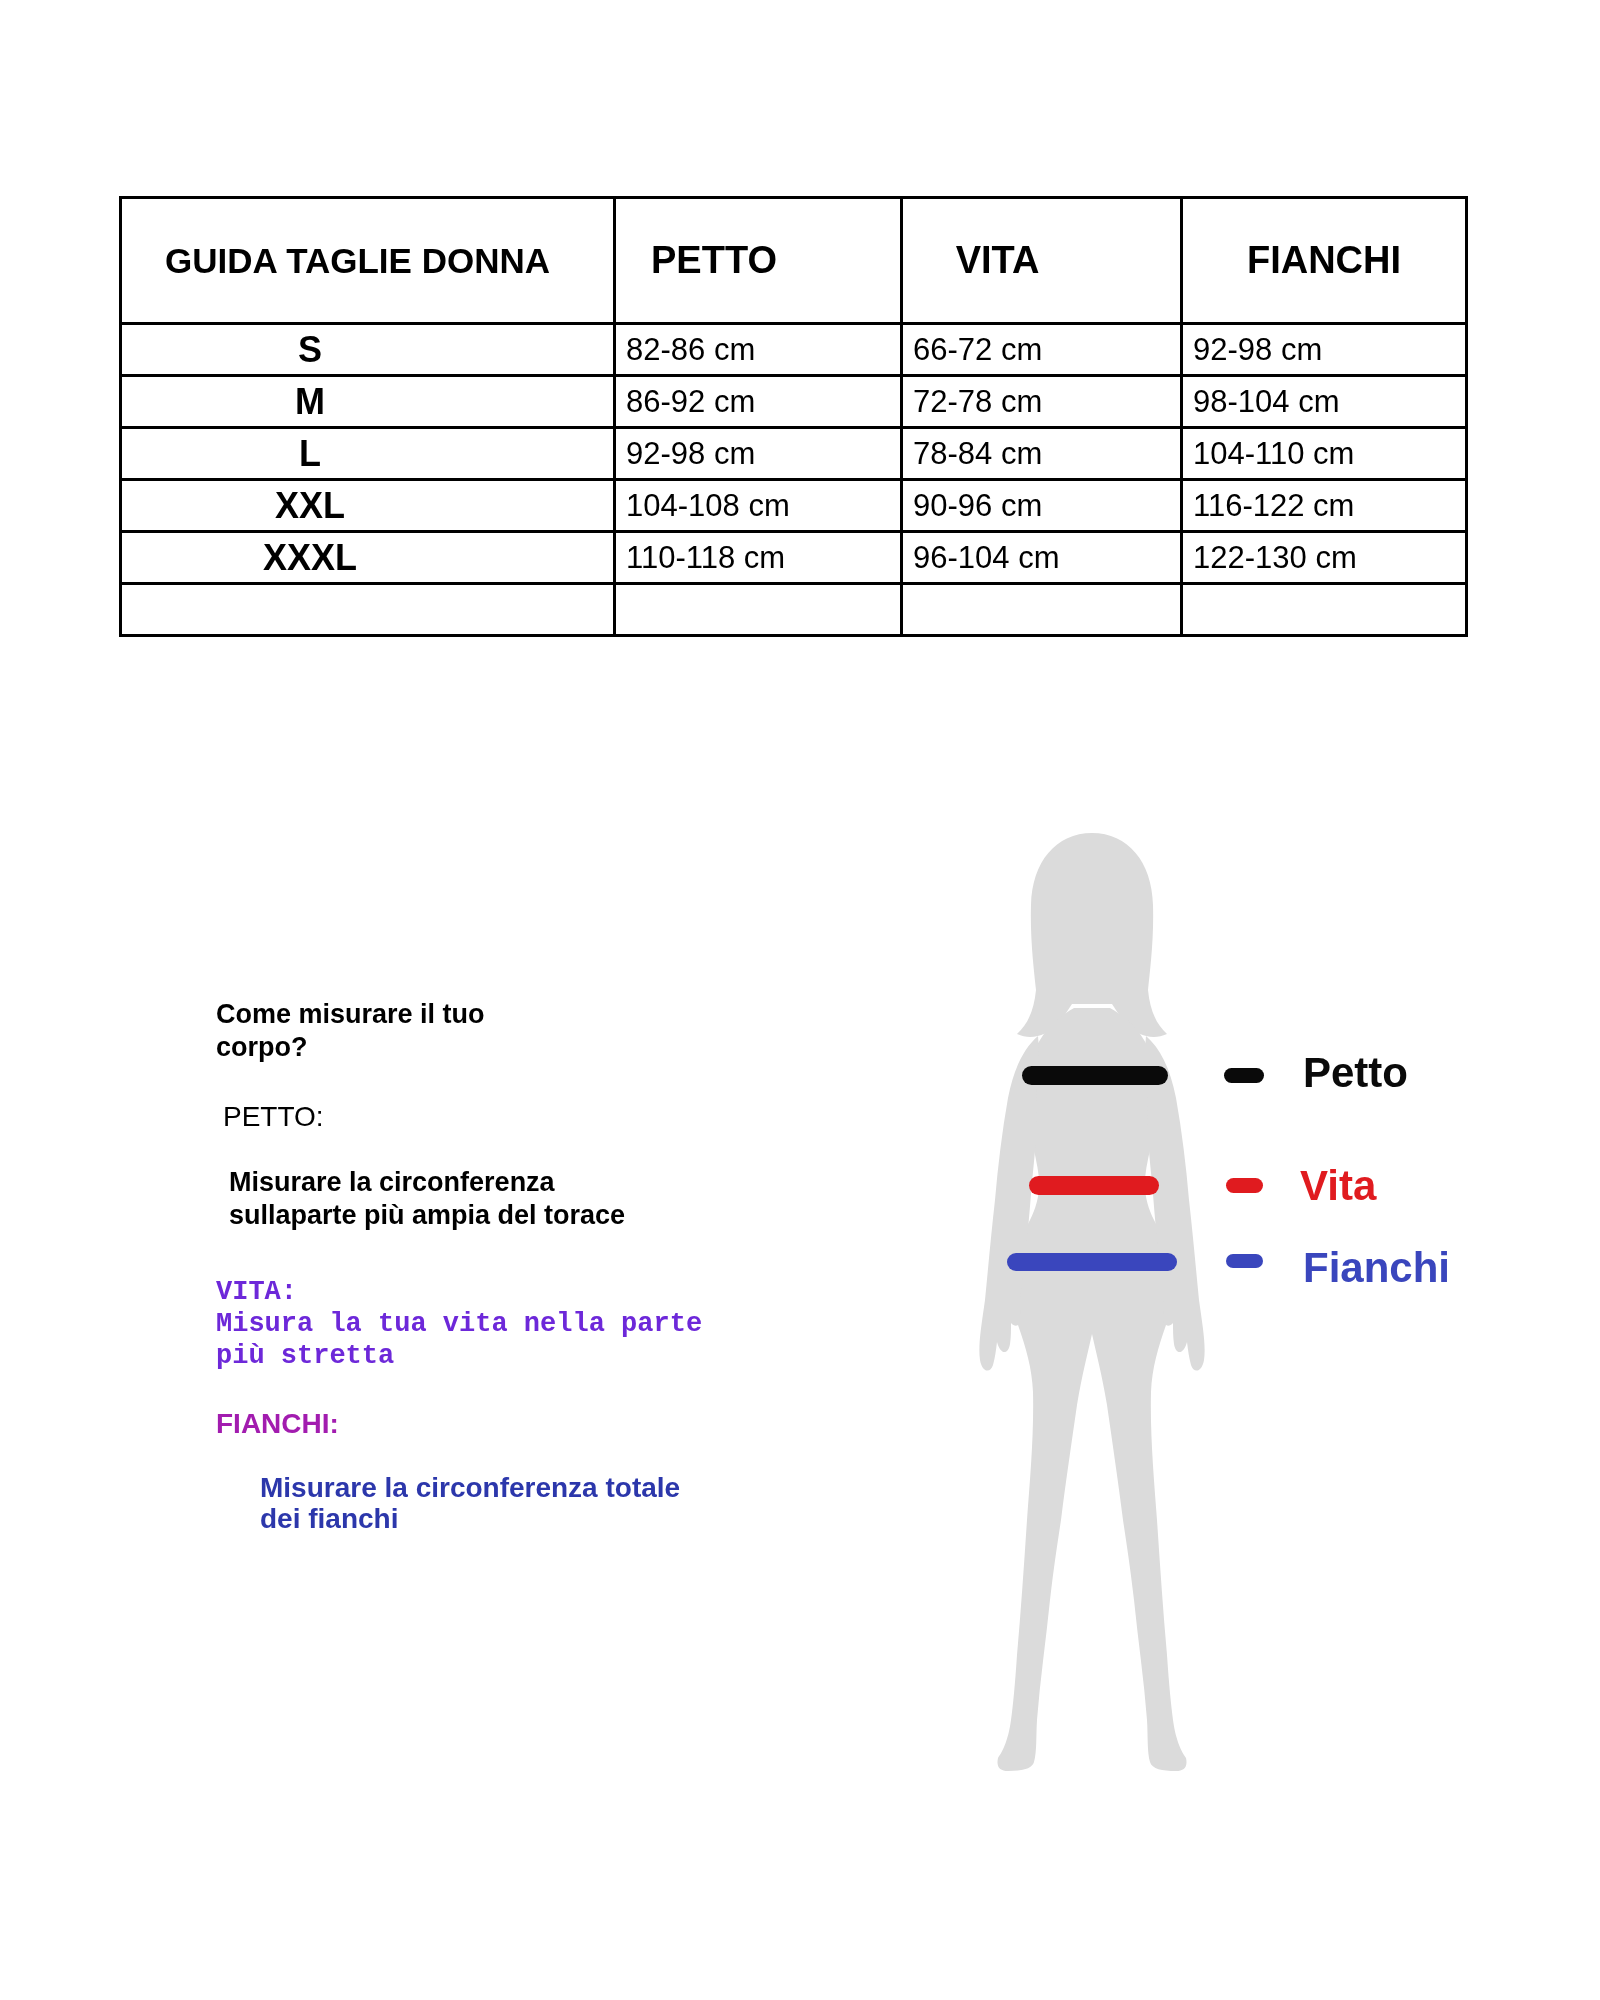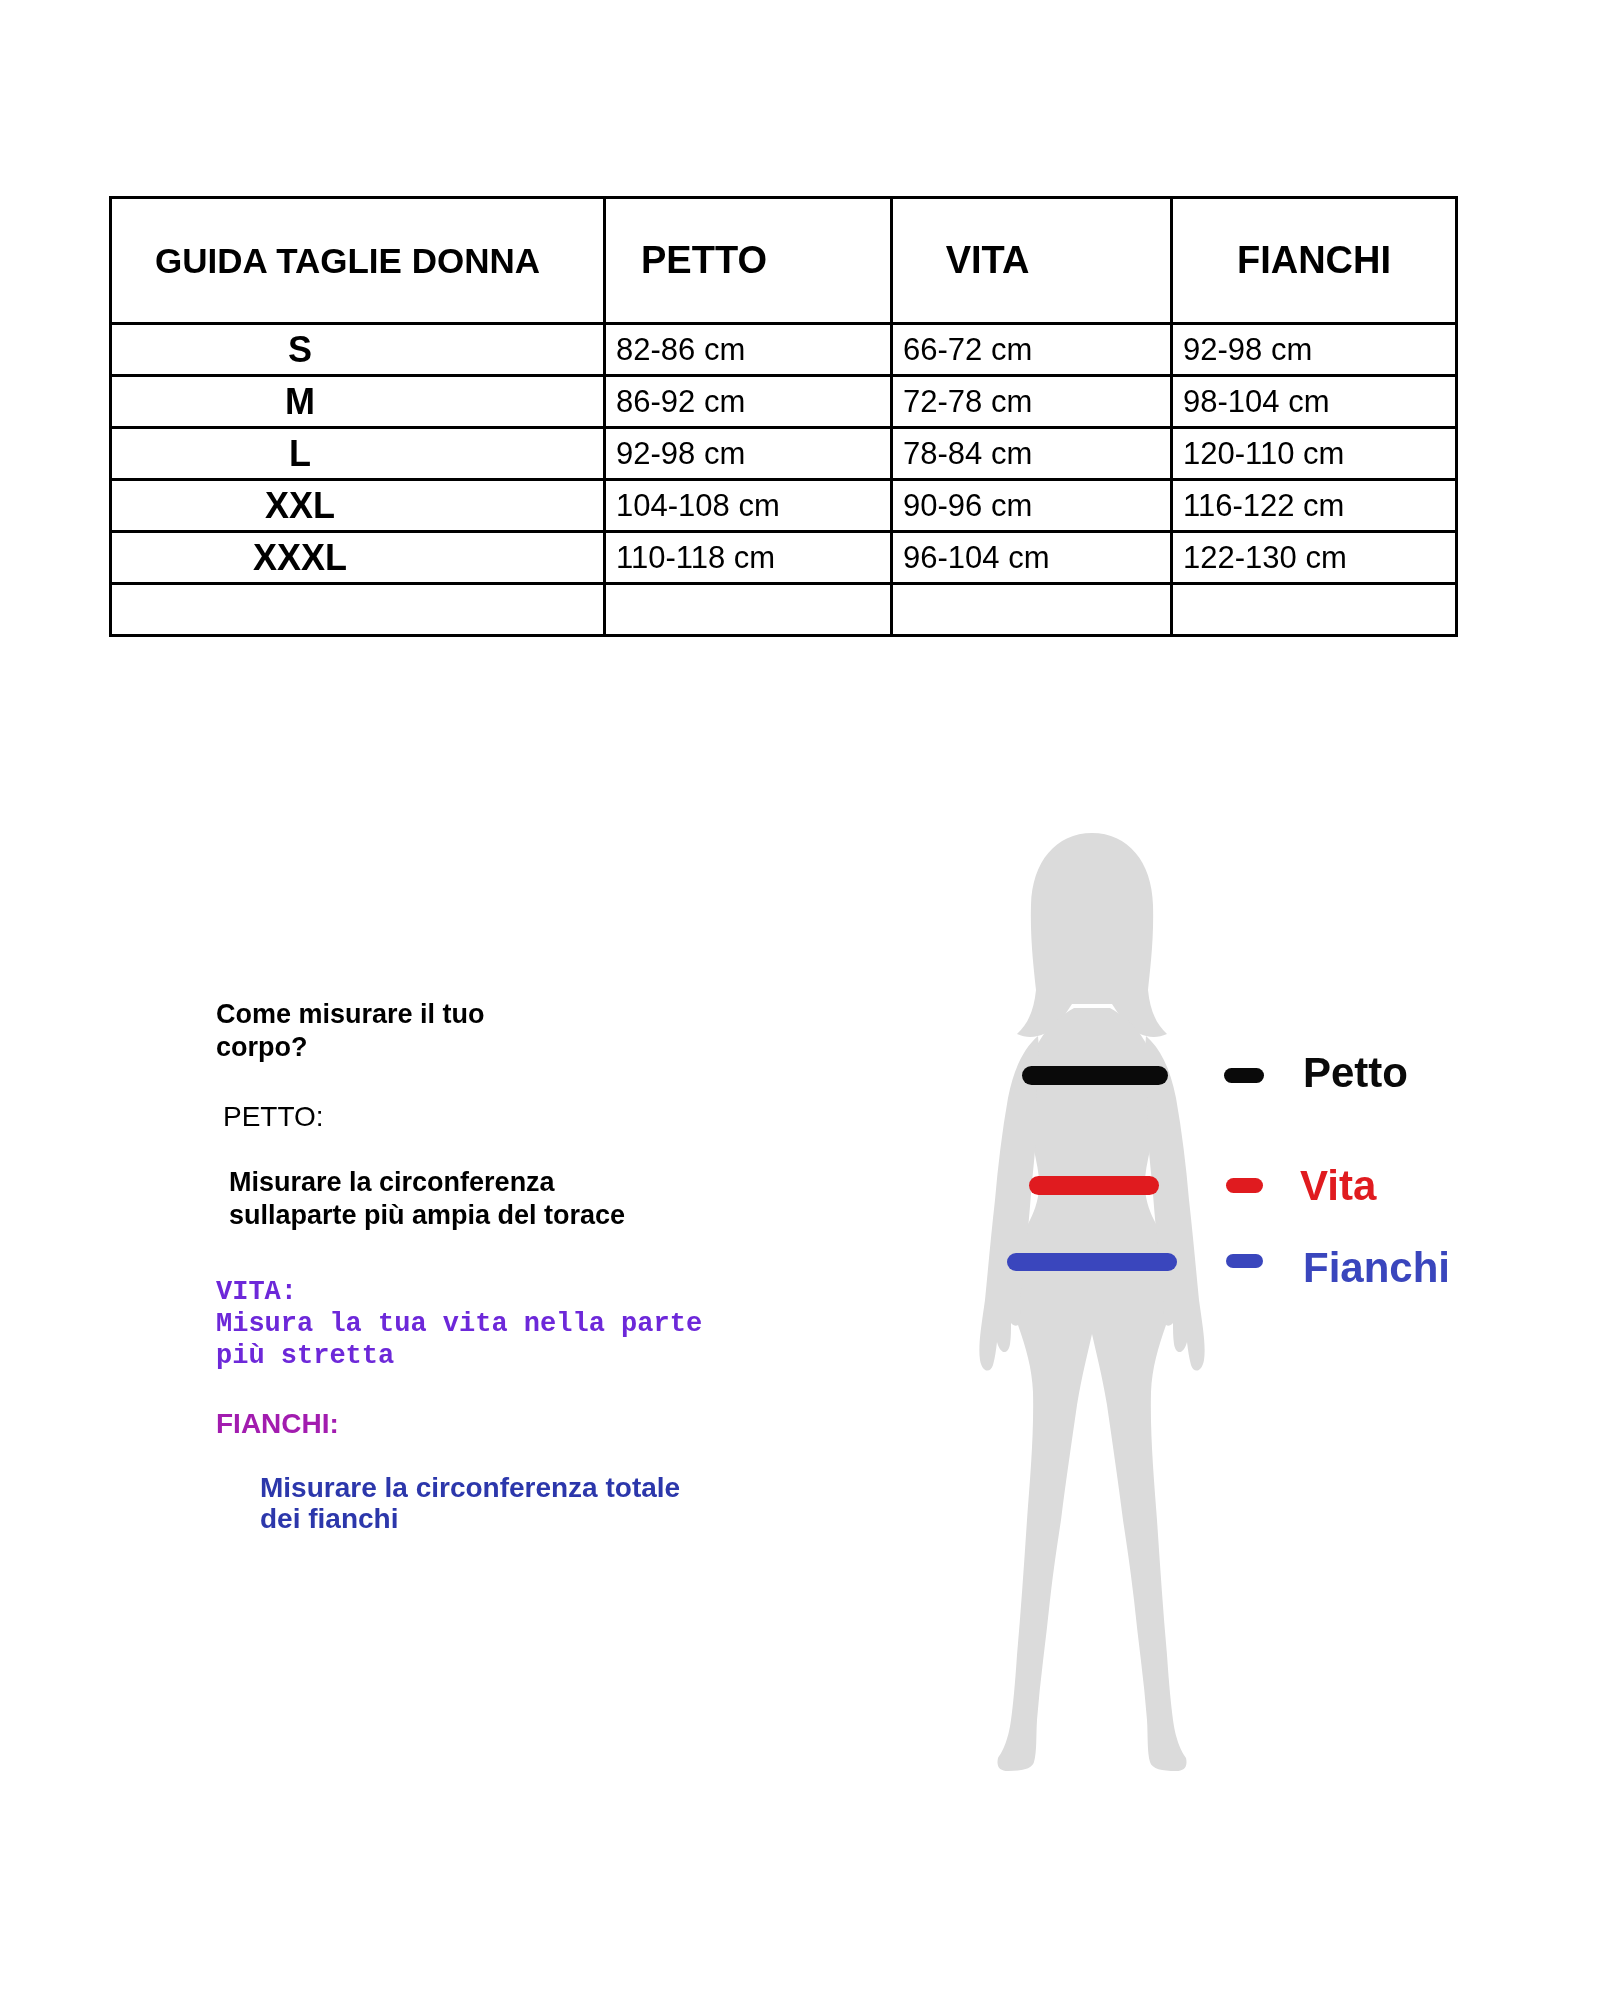--- a/index.html
+++ b/index.html
@@ -7,21 +7,21 @@
   body {
     width:1600px; height:2000px;
     position:relative;
     font-family:"Liberation Sans", sans-serif;
     color:#000;
     overflow:hidden;
   }
 
   
   table.size-table {
-    position:absolute; left:109px; top:196px;
+    position:absolute; left:119px; top:196px;
     width:1346px;
     border-collapse:collapse; table-layout:fixed;border-radius:14px;
   }
   table.size-table td {
     border:3px solid #000;
     vertical-align:middle;
     overflow:hidden;
     white-space:nowrap;
   }
   tr.header-row  { height:126px; }
@@ -98,21 +98,21 @@
   <tr class="data-row">
     <td class="size-cell">M</td>
     <td class="val-cell">86-92 cm</td>
     <td class="val-cell">72-78 cm</td>
     <td class="val-cell">98-104 cm</td>
   </tr>
   <tr class="data-row">
     <td class="size-cell">L</td>
     <td class="val-cell">92-98 cm</td>
     <td class="val-cell">78-84 cm</td>
-    <td class="val-cell">120-110 cm</td>
+    <td class="val-cell">104-110 cm</td>
   </tr>
   <tr class="data-row">
     <td class="size-cell">XXL</td>
     <td class="val-cell">104-108 cm</td>
     <td class="val-cell">90-96 cm</td>
     <td class="val-cell">116-122 cm</td>
   </tr>
   <tr class="data-row">
     <td class="size-cell">XXXL</td>
     <td class="val-cell">110-118 cm</td>

